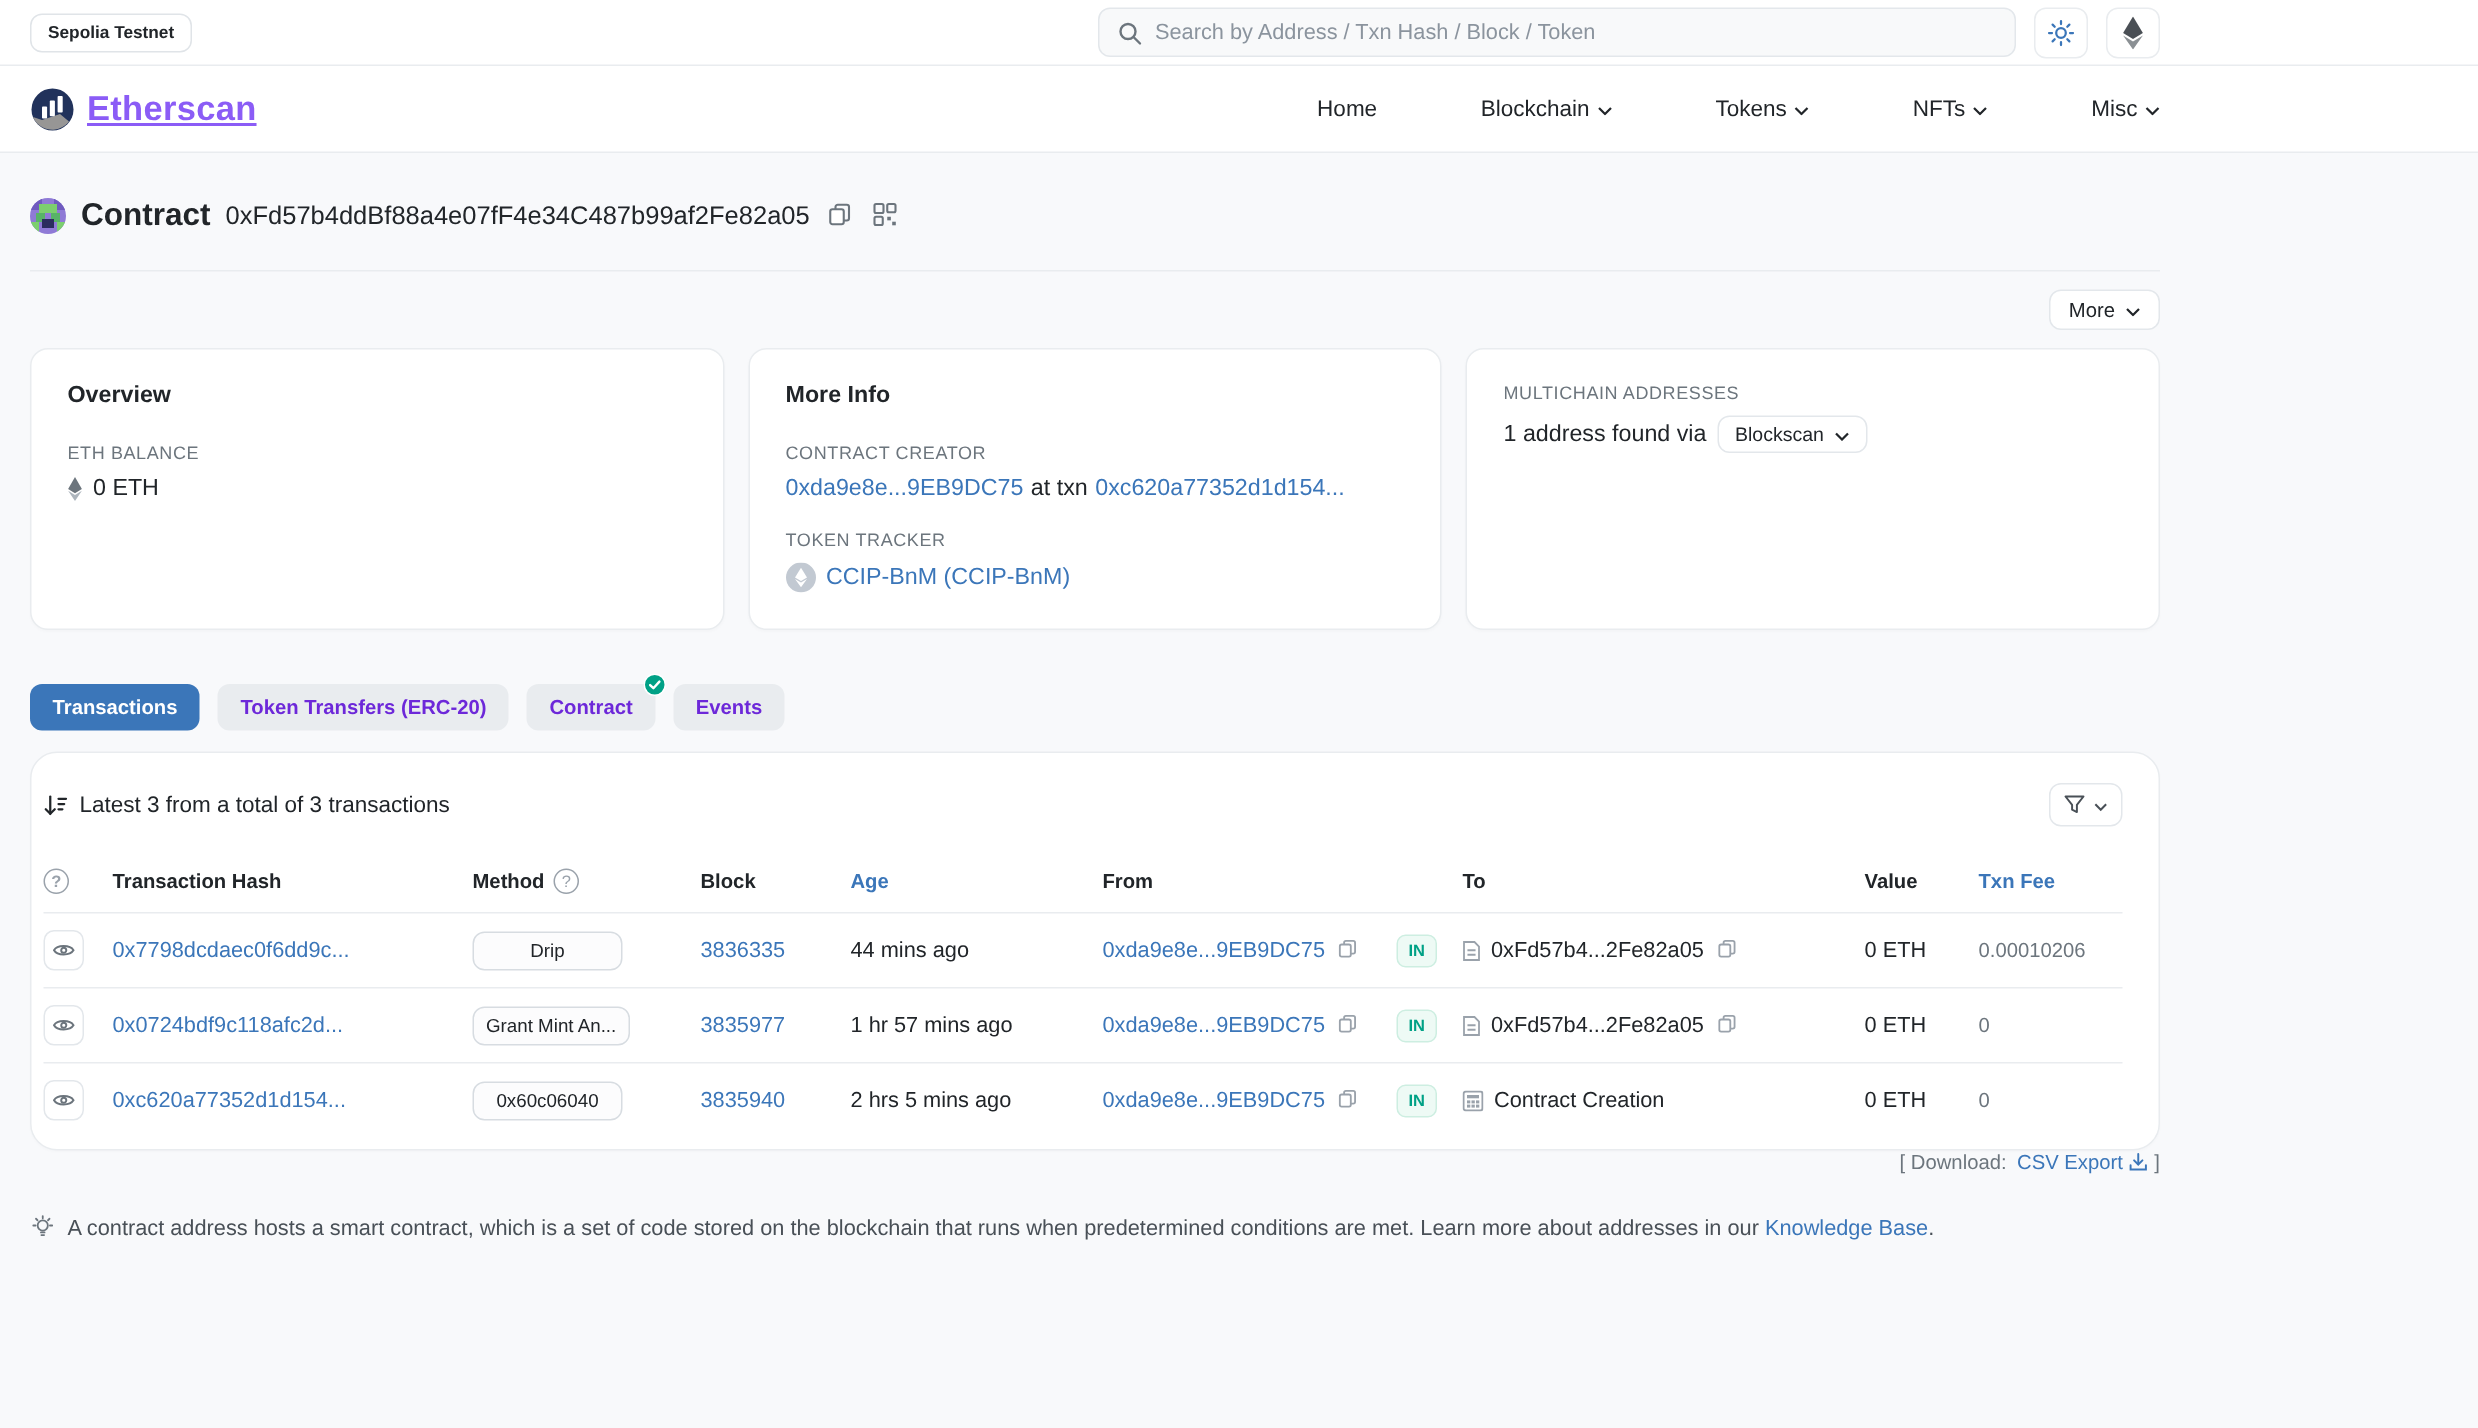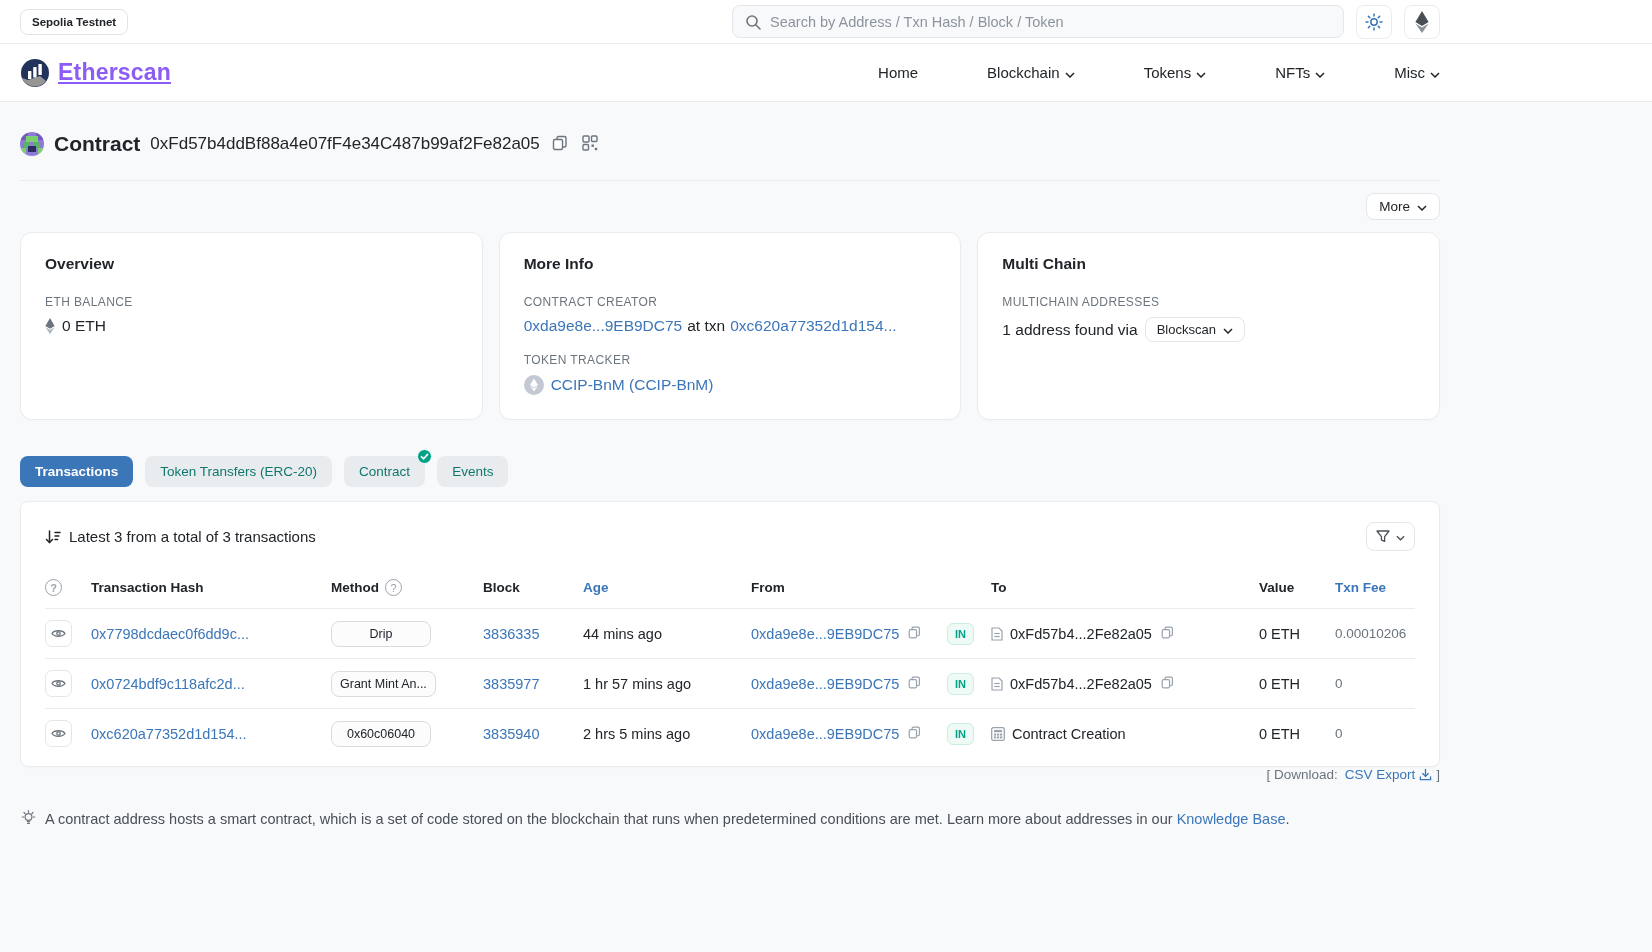--- a/index.html
+++ b/index.html
@@ -69,30 +69,30 @@
   a.link, .link { color:#3b76b9; text-decoration:none; cursor:pointer; }
   .pill-select {
     display:inline-flex; align-items:flex-end; gap:7px; border:1px solid #e3e7eb; border-radius:8px;
     padding:4px 11px; font-size:13px; background:#fff; cursor:pointer; color:#212529;
   }
 
   
   .tabs { display:flex; gap:12px; margin-top:36px; }
   .tab {
     position:relative; border:none; border-radius:8px; padding:8px 15px;
-    font-size:13.5px; font-weight:400; background:#e9ecef; color:#0f766e; cursor:pointer;
+    font-size:13.5px; font-weight:700; background:#e9ecef; color:#6d28d9; cursor:pointer;
     font-family:"Liberation Sans", sans-serif;
   }
   .tab.active { background:#3b76b9; color:#fff; font-weight:700; }
   .tab-badge { position:absolute; top:-7px; right:-7px; }
 
   
   .panel {
-    background:#fff; border:1px solid #e9ecef; border-radius:8px; margin-top:14px;
-    padding:20px 24px 8px 24px; box-shadow:0 1px 2px rgba(0,0,0,0.02);
+    background:#fff; border:1px solid #e9ecef; border-radius:18px; margin-top:14px;
+    padding:20px 24px 8px 8px; box-shadow:0 1px 2px rgba(0,0,0,0.02);
   }
   .panel-top { display:flex; align-items:center; justify-content:space-between; margin-bottom:18px; }
   .panel-summary { display:flex; align-items:center; gap:8px; font-size:15px; color:#212529; }
   .filter-btn {
     display:flex; align-items:center; gap:6px; border:1px solid #e3e7eb; border-radius:8px;
     background:#fff; padding:6px 9px; cursor:pointer;
   }
   .tx-grid {
     display:grid; align-items:center;
     grid-template-columns:46px 240px 152px 100px 168px 196px 44px 268px 76px 1fr;
@@ -296,21 +296,20 @@
               <circle cx="10" cy="10" r="10" fill="#c2c9d2"></circle>
               <polygon points="10,3.5 14,10 10,12.4 6,10" fill="#fff"></polygon>
               <polygon points="10,13.4 14,11 10,16.5 6,11" fill="#fff"></polygon>
             </svg>
         </span>
         <span class="link">CCIP-BnM (CCIP-BnM)</span>
       </div>
     </div>
 
     <div class="card">
-      <div class="card-title">Multi Chain</div>
       <div class="field-label">MULTICHAIN ADDRESSES</div>
       <div class="field-value">
         <span>1 address found via</span>
         <button class="pill-select">
           <span>Blockscan</span>
           <span><svg width="10" height="6" viewBox="0 0 10 6">
                 <polyline points="1,1 5,5 9,1" fill="none" stroke="#212529" stroke-width="1.5"></polyline>
               </svg></span>
         </button>
       </div>

